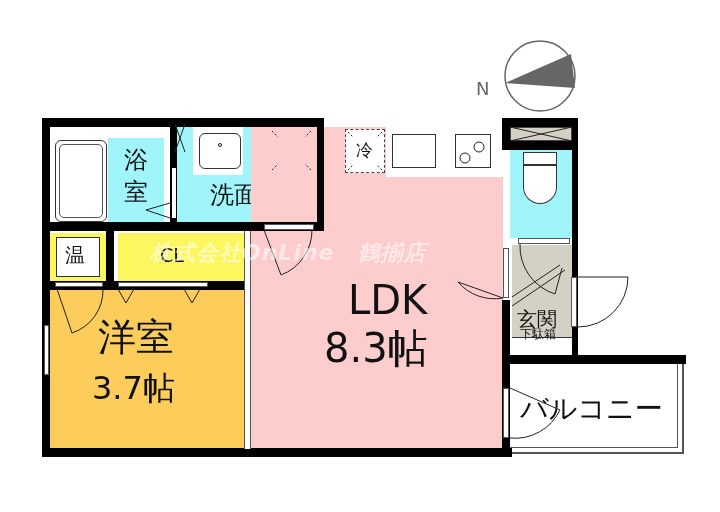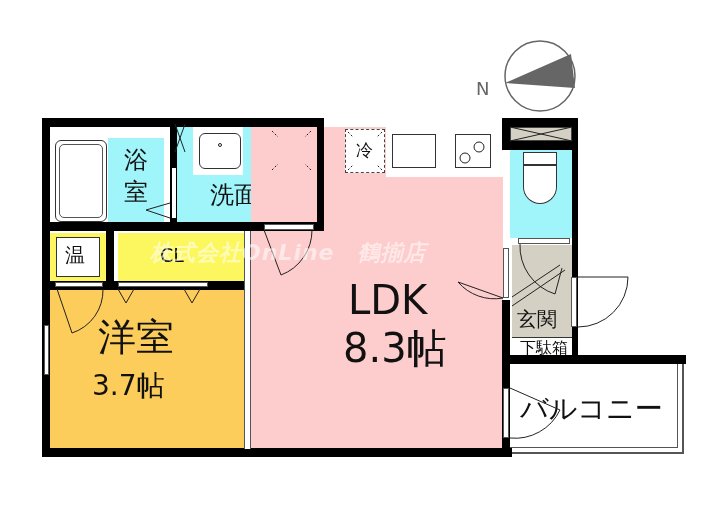--- a/index.html
+++ b/index.html
@@ -41,41 +41,41 @@
 
 <div class="abs" style="left:50px; top:233px; width:56px; height:48px; background:#fdf75f;"></div>
 <div class="abs" style="left:56px; top:237px; width:44px; height:40px; background:#fff; border:1px solid #333;"></div>
 <div class="lbl" style="left:65px; top:245px; font-size:20px;">温</div>
 
 <div class="abs" style="left:118px; top:233px; width:126px; height:48px; background:#fdf75f;"></div>
 <div class="lbl" style="left:160px; top:246px; font-size:19px;">CL</div>
 
 <div class="abs" style="left:50px; top:290px; width:194px; height:158px; background:#fccd5a;"></div>
 <div class="lbl room-label" style="left:98px; top:318px; font-size:38px;">洋室</div>
-<div class="lbl room-label" style="left:92px; top:372px; font-size:28px;">3.7帖</div>
+<div class="lbl room-label" style="left:92px; top:372px; font-size:32px;">3.7帖</div>
 
 <div class="abs" style="left:251px; top:127px; width:252px; height:321px; background:#fdcccc;"></div>
 <div class="abs" style="left:386px; top:127px; width:117px; height:50px; background:#fff;"></div>
 <div class="abs" style="left:392px; top:134px; width:44px; height:34px; background:#fff; border:1px solid #333;"></div>
 <div class="abs" style="left:455px; top:134px; width:36px; height:34px; background:#fff; border:1px solid #333;"></div>
 <div class="abs" style="left:345px; top:129px; width:40px; height:44px; background:#fff; border:1px dashed #444;"></div>
 <div class="lbl" style="left:356px; top:142px; font-size:17px;">冷</div>
 
 <div class="lbl room-label" style="left:334px; top:280px; font-size:40px;margin-left:14px;">LDK</div>
-<div class="lbl room-label" style="left:324px; top:328px; font-size:40px;margin-left:19px;">8.3帖</div>
+<div class="lbl room-label" style="left:324px; top:328px; font-size:40px;">8.3帖</div>
 
 <div class="abs" style="left:510px; top:127px; width:62px; height:14px; background:#d4d0c4; border:1px solid #444;"></div>
 <div class="abs" style="left:510px; top:150px; width:62px; height:88px; background:#9ff5fa;"></div>
 <div class="abs" style="left:523px; top:152px; width:34px; height:14px; background:#fff; border:1px solid #333; border-bottom:2px solid #333;"></div>
 <div class="abs" style="left:523px; top:166px; width:34px; height:38px; background:#fff; border:1px solid #333; border-top:none; border-radius:0 0 17px 17px;"></div>
 
 <div class="abs" style="left:512px; top:245px; width:60px; height:92px; background:#d4d0c4;"></div>
 <div class="lbl" style="left:517px; top:309px; font-size:20px;">玄関</div>
 <div class="abs" style="left:512px; top:337px; width:60px; height:18px; background:#fff; border-top:1px solid #333;"></div>
-<div class="lbl" style="left:520px; top:340px; font-size:16px;">下駄箱</div>
+<div class="lbl" style="left:520px; top:328px; font-size:12px;">下駄箱</div>
 
 <div class="abs" style="left:510px; top:364px; width:174px; height:90px; background:#fff; border-right:2px solid #555; border-bottom:2px solid #555;"></div>
 <div class="abs" style="left:510px; top:364px; width:168px; height:84px; border-right:1px solid #555; border-bottom:1px solid #555;"></div>
 <div class="lbl" style="left:520px; top:395px; font-size:28px;">バルコニー</div>
 
 <div class="wall" style="left:42px; top:118px; width:282px; height:9px;"></div>
 <div class="wall" style="left:502px; top:118px; width:76px; height:9px;"></div>
 <div class="wall" style="left:42px; top:118px; width:8px; height:338px;"></div>
 <div class="wall" style="left:42px; top:448px; width:470px; height:9px;"></div>
 <div class="wall" style="left:170px; top:118px; width:7px; height:108px;"></div>

